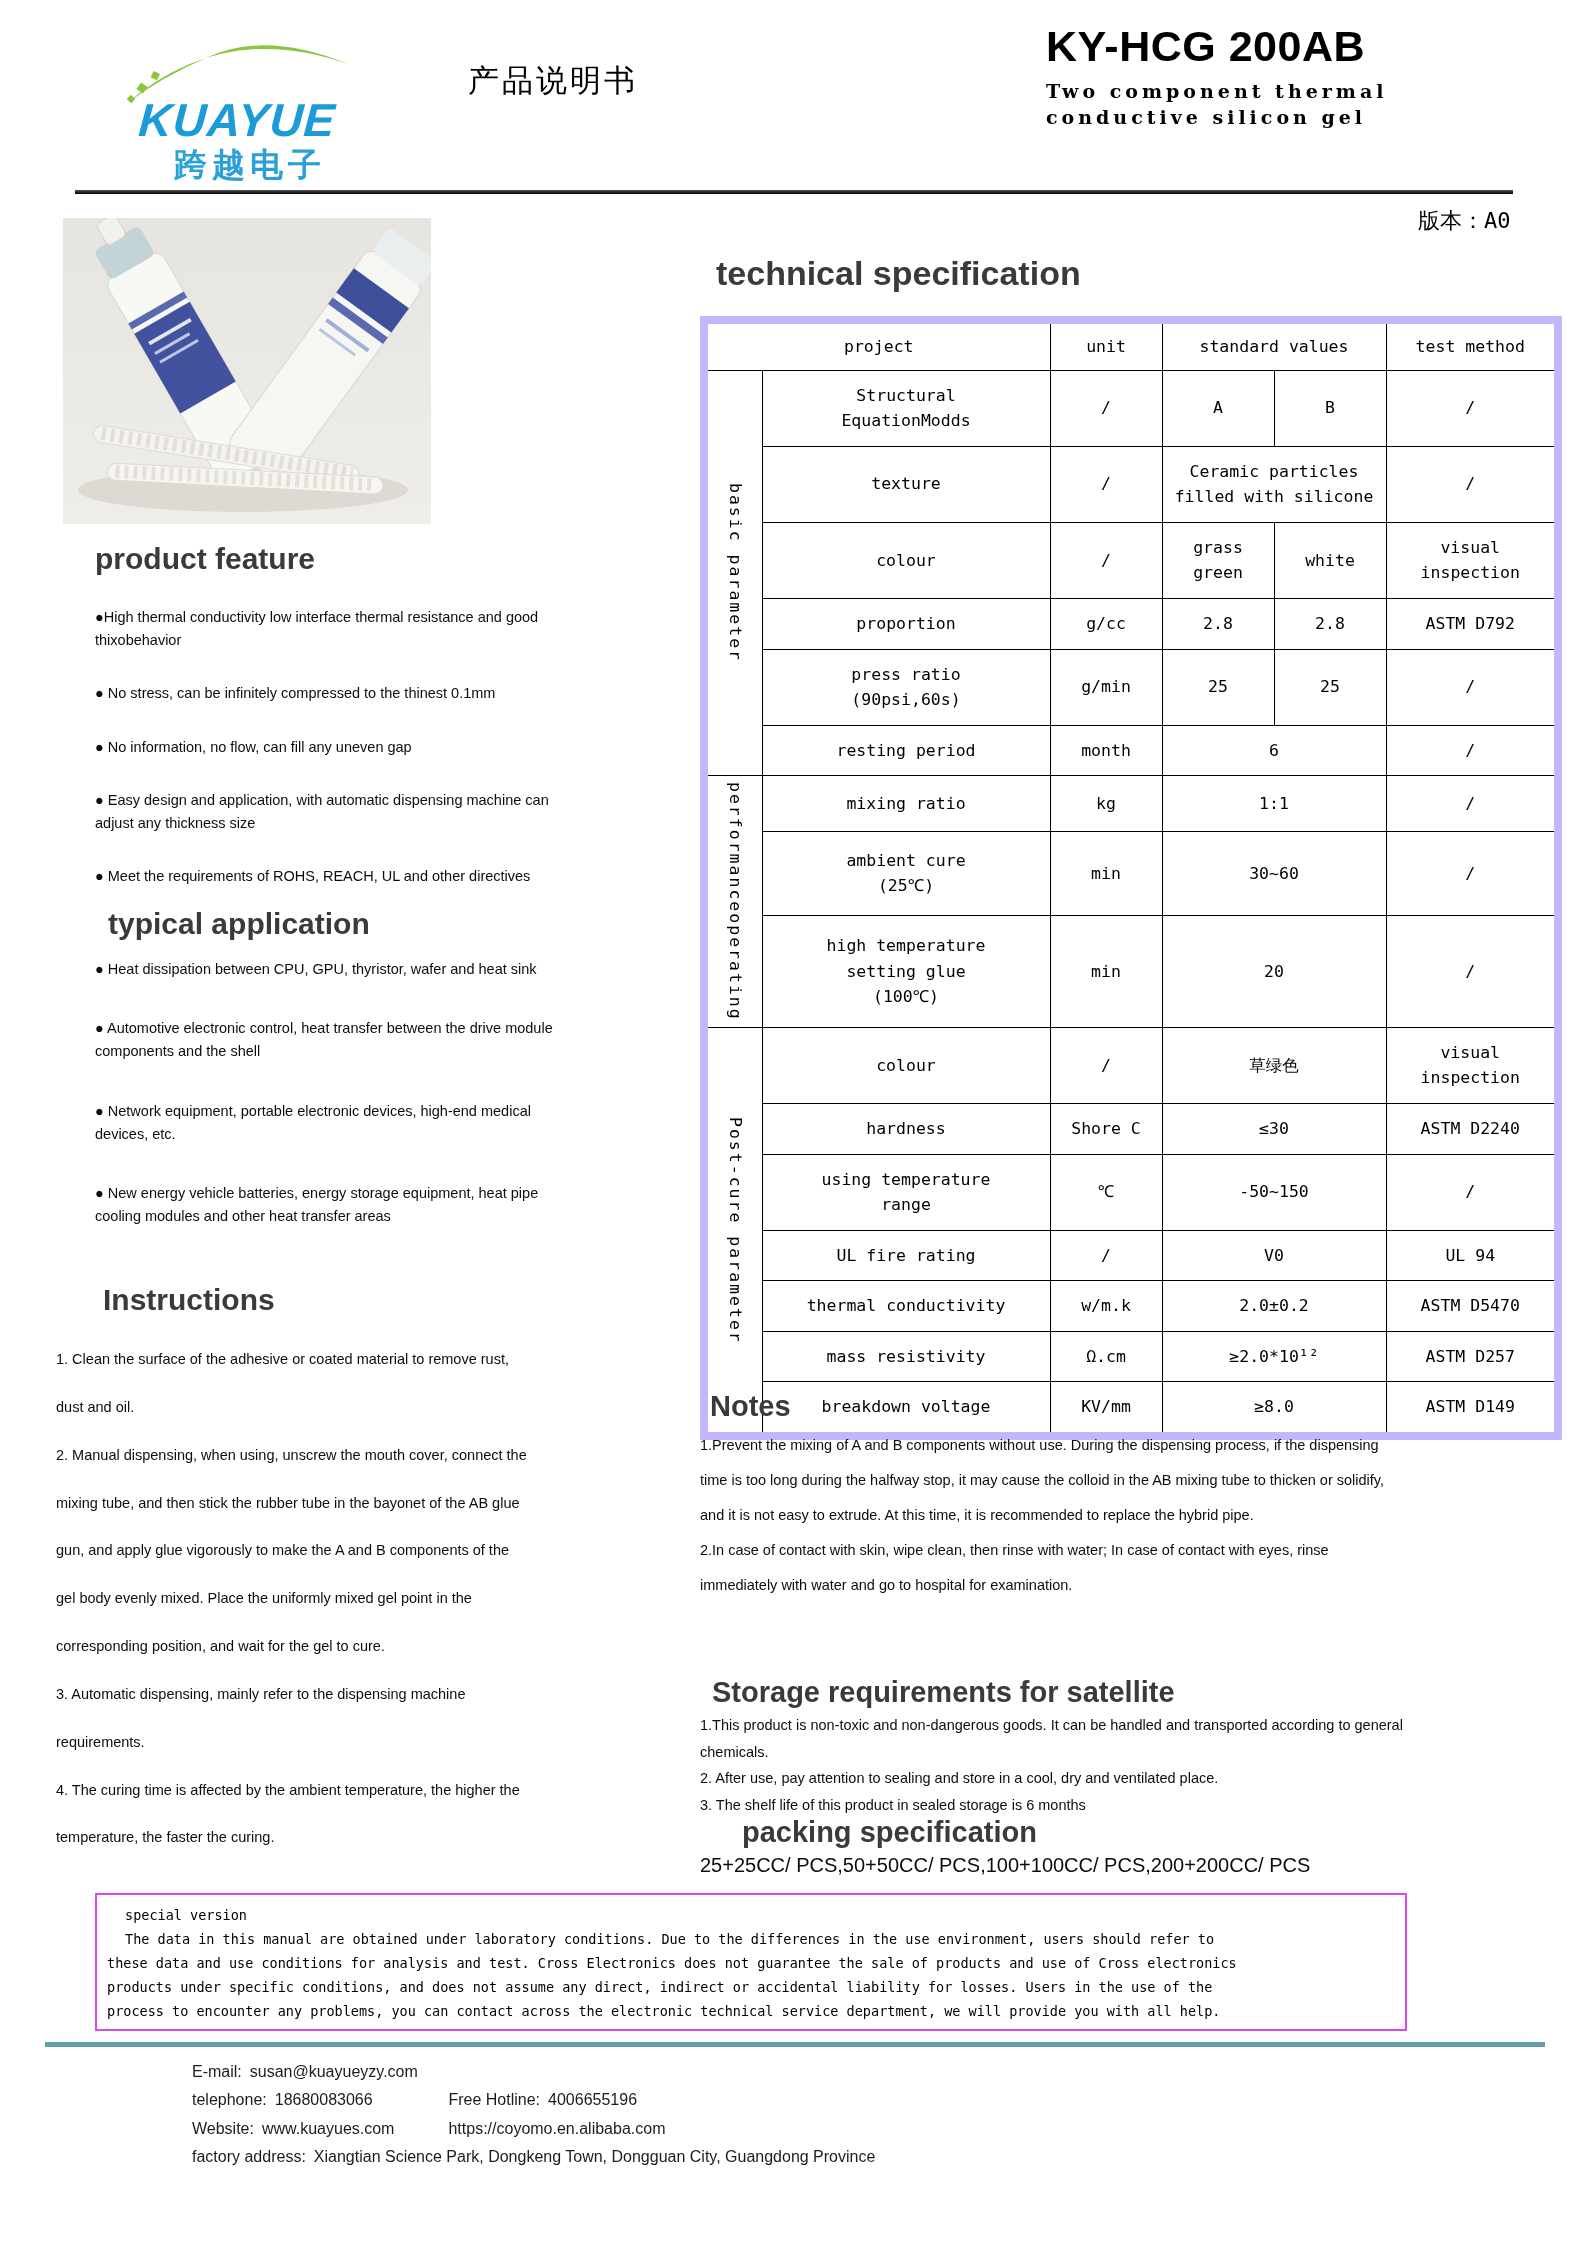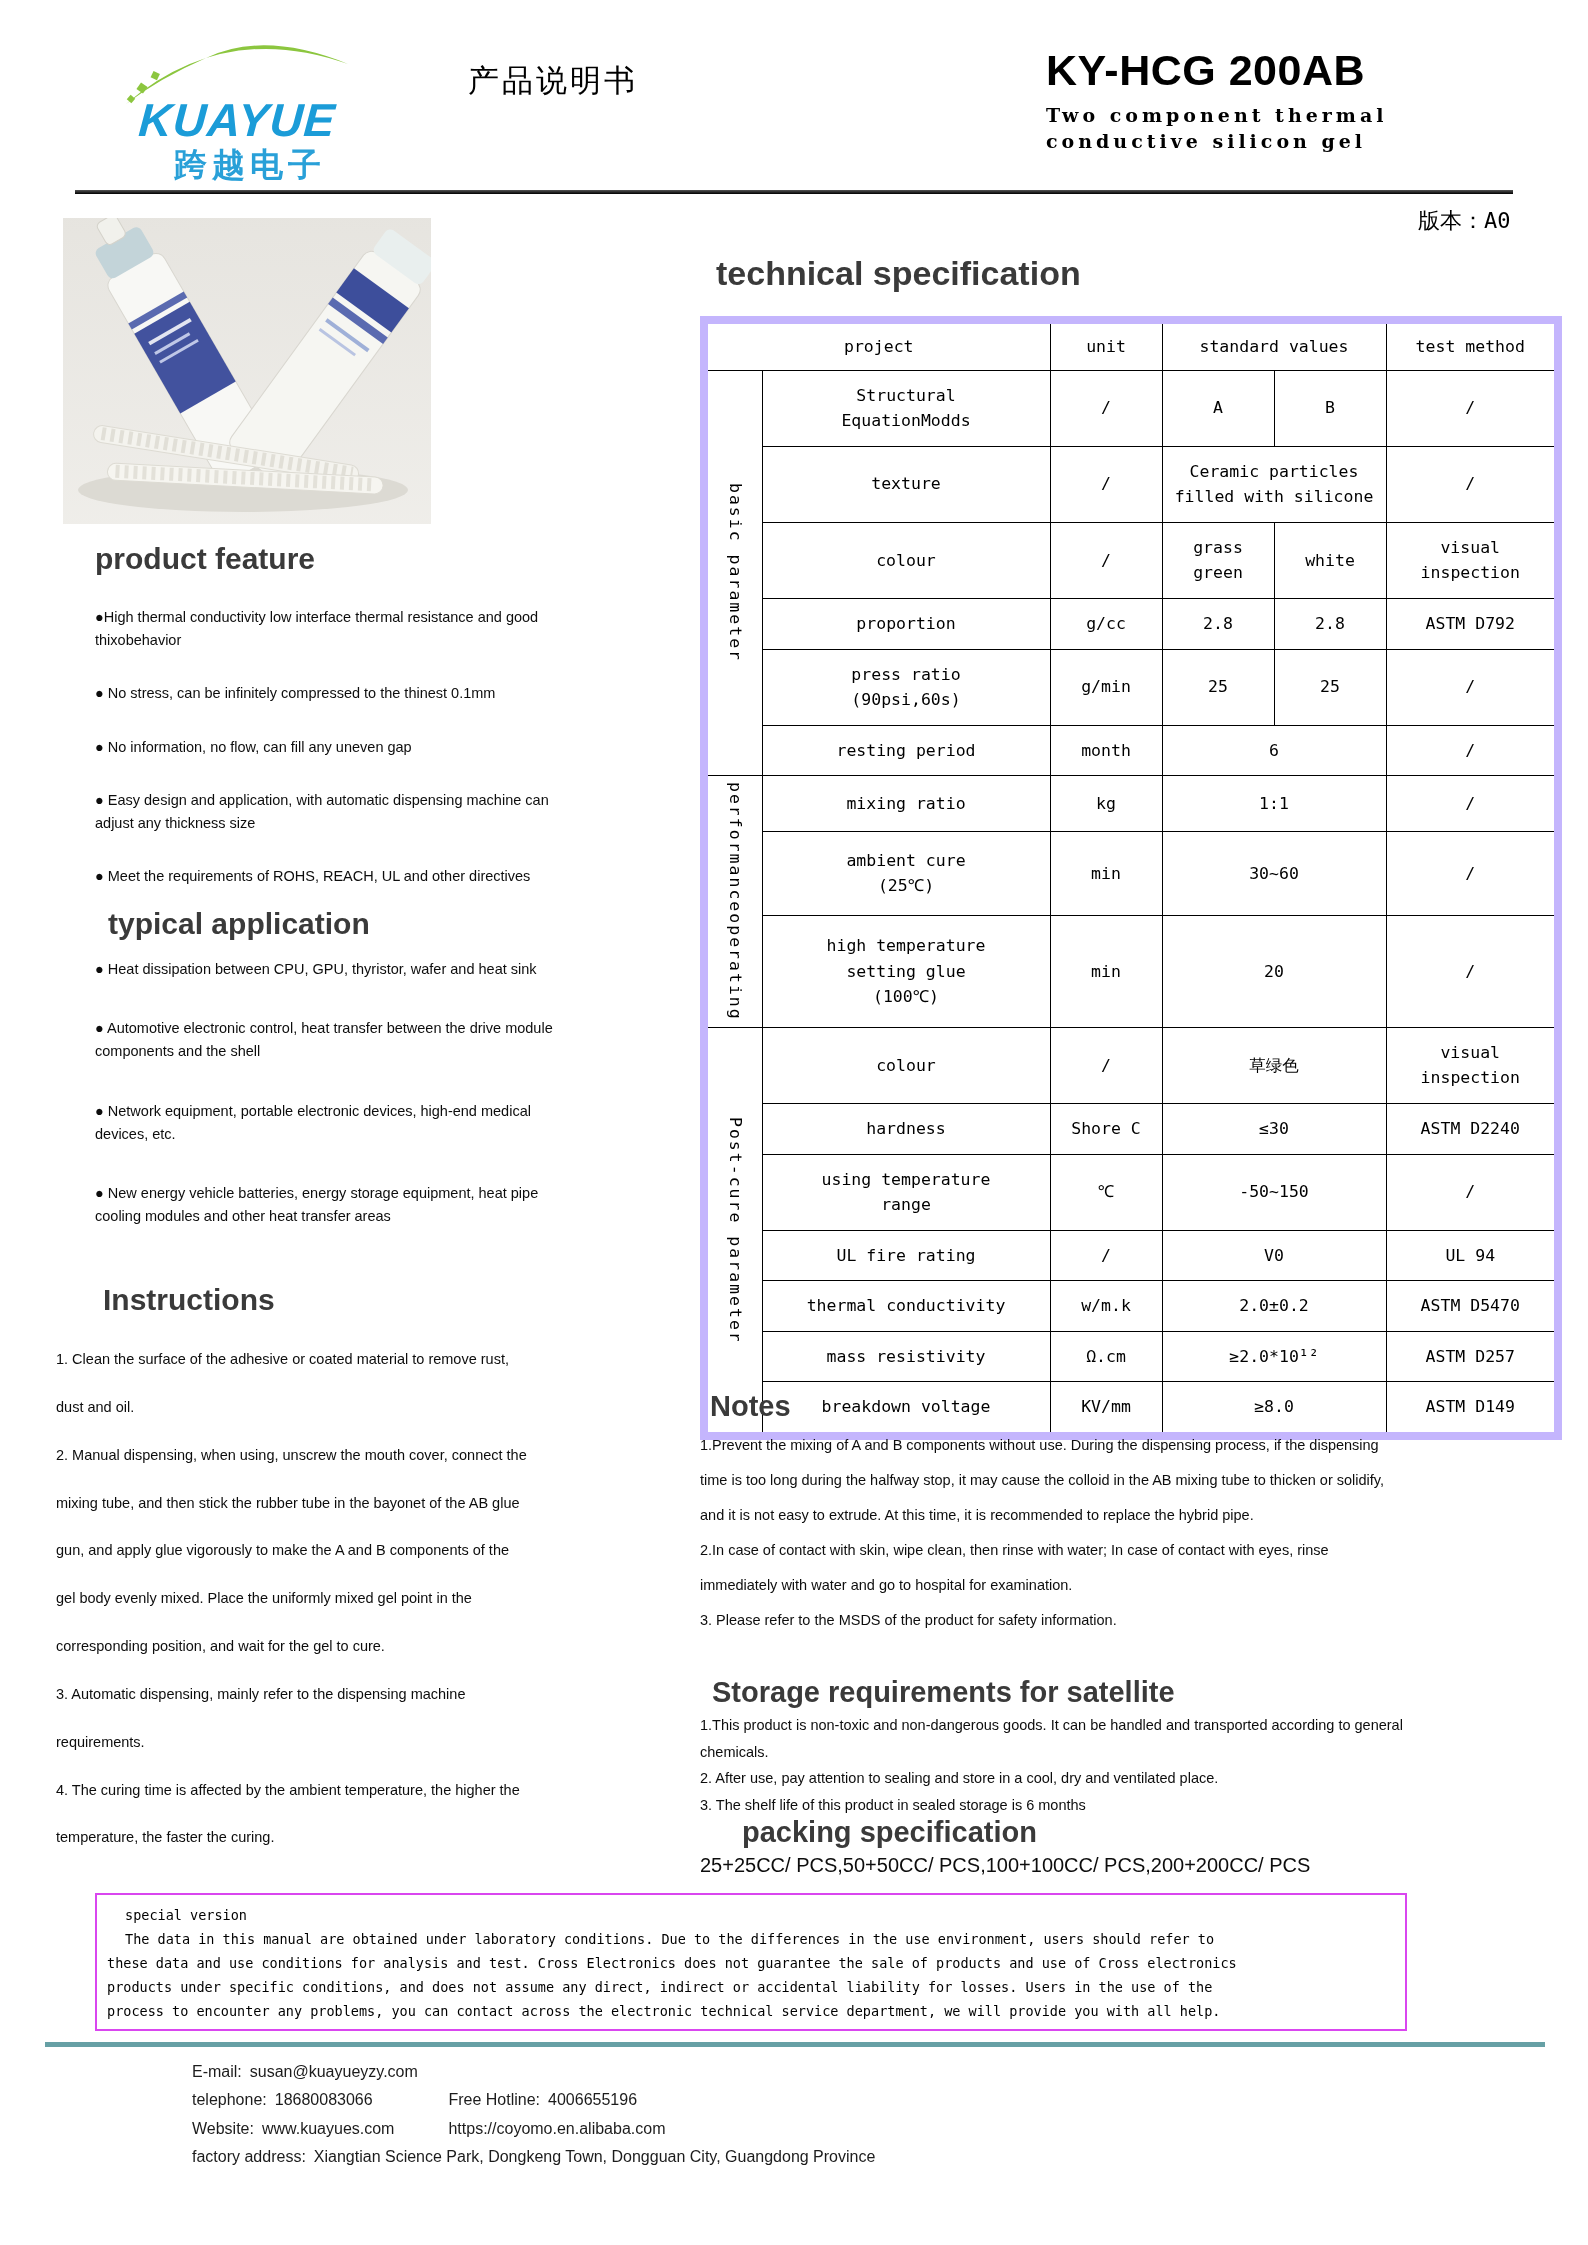--- a/index.html
+++ b/index.html
@@ -3,21 +3,21 @@
 <meta charset="utf-8">
 <style>
   html,body{margin:0;padding:0;background:#ffffff;}
   .page{position:relative;width:1588px;height:2245px;background:#fff;
         font-family:"Liberation Sans",sans-serif;color:#111;overflow:hidden;}
 
   
   .logo-wrap{position:absolute;left:112px;top:18px;width:250px;height:165px;}
   .doc-title{position:absolute;left:468px;top:60px;font-size:31px;letter-spacing:3px;
              font-family:"DejaVu Serif",serif;color:#000;}
-  .title-block{position:absolute;left:1046px;top:22px;width:480px;margin-top:24px;}
+  .title-block{position:absolute;left:1046px;top:22px;width:480px;}
   .product-code{font-size:43px;font-weight:bold;letter-spacing:0.5px;color:#000;}
   .product-sub{margin-top:8px;font-family:"DejaVu Serif",serif;font-weight:bold;
                font-size:19px;letter-spacing:4px;line-height:1.35;color:#000;}
   .h-rule{position:absolute;left:75px;top:190px;width:1438px;height:4px;
           background:linear-gradient(#555,#000);}
   .version{position:absolute;left:1390px;top:206px;font-family:"DejaVu Sans Mono","DejaVu Serif",monospace;
            font-size:22px;color:#000;margin-left:28px;}
 
   
   .photo{position:absolute;left:63px;top:218px;width:368px;height:306px;}
@@ -290,21 +290,20 @@
           <td colspan="2">≥8.0</td>
           <td>ASTM D149</td>
         </tr>
       </tbody>
   </table>
 
   <div class="sec-title" id="notes-title">Notes</div>
   <div id="notes" data-list="notes.items">
       <div class="note-item">1.Prevent the mixing of A and B components without use. During the dispensing process, if the dispensing time is too long during the halfway stop, it may cause the colloid in the AB mixing tube to thicken or solidify, and it is not easy to extrude. At this time, it is recommended to replace the hybrid pipe.</div>
       <div class="note-item">2.In case of contact with skin, wipe clean, then rinse with water; In case of contact with eyes, rinse immediately with water and go to hospital for examination.</div>
-      <div class="note-item">3. Please refer to the MSDS of the product for safety information.</div>
     </div>
 
   <div class="sec-title" id="storage-title">Storage requirements for satellite</div>
   <div id="storage" data-list="storage.items">
       <div class="storage-item">1.This product is non-toxic and non-dangerous goods. It can be handled and transported according to general chemicals.</div>
       <div class="storage-item">2. After use, pay attention to sealing and store in a cool, dry and ventilated place.</div>
       <div class="storage-item">3. The shelf life of this product in sealed storage is 6 months</div>
     </div>
 
   <div class="sec-title" id="packing-title">packing specification</div>

